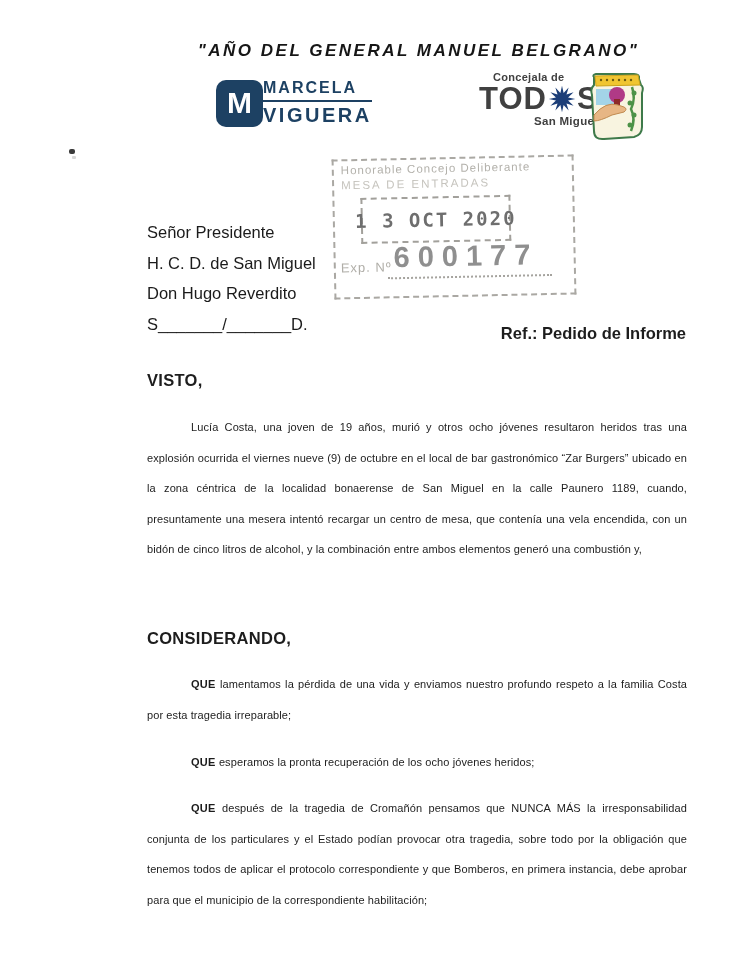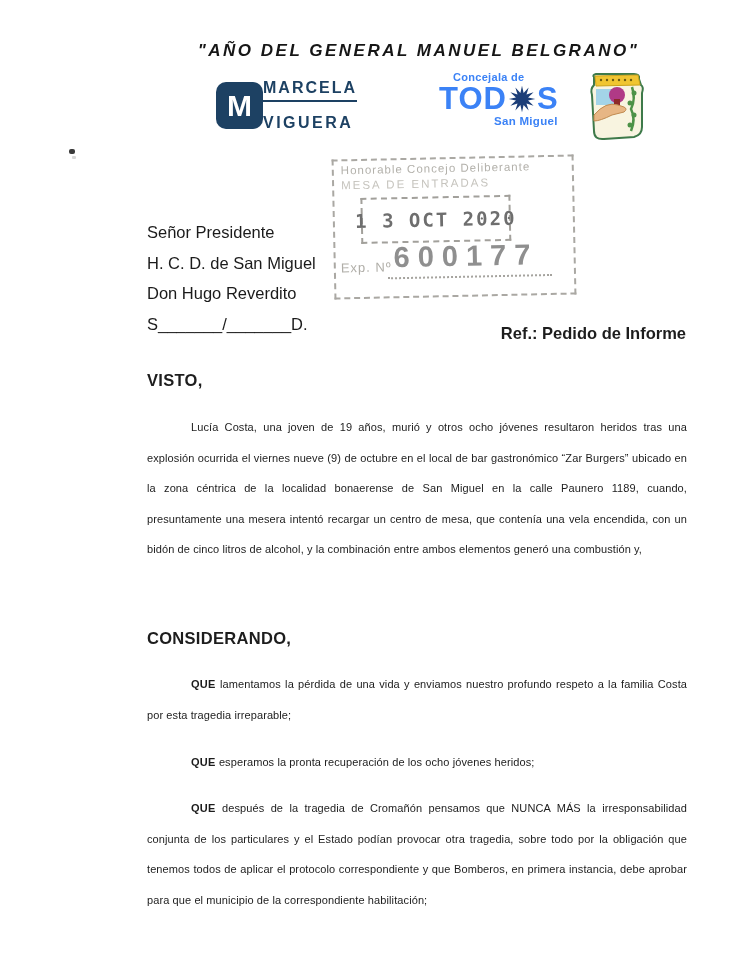--- a/index.html
+++ b/index.html
@@ -15,22 +15,22 @@
     color:#161616;white-space:nowrap;
   }
   .logo-mv{position:absolute;top:79px;left:216px;display:flex;align-items:center;}
   .mv-box{
     width:47px;height:47px;background:#1d4163;border-radius:10px;
     display:flex;align-items:center;justify-content:center;
     color:#ffffff;font-size:30px;font-weight:bold;
   }
   .mv-text{color:#1d4163;font-weight:bold;}
   .mv-line1{font-size:16px;letter-spacing:2px;padding-bottom:3px;border-bottom:2.5px solid #1d4163;}
-  .mv-line2{font-size:16px;letter-spacing:2.5px;padding-top:12px;}
-  .logo-todos{position:absolute;top:71px;left:439px;color:#3b82f6;font-weight:bold;}
+  .mv-line2{font-size:20px;letter-spacing:2.5px;padding-top:2px;}
+  .logo-todos{position:absolute;top:71px;left:479px;color:#404040;font-weight:bold;}
   .todos-top{font-size:11px;margin-left:14px;letter-spacing:.3px;}
   .todos-brand{display:flex;align-items:center;font-size:31px;font-weight:800;letter-spacing:1px;line-height:32px;}
   .todos-brand svg{margin:0 1px;}
   .todos-bottom{font-size:11.5px;margin-left:55px;margin-top:0px;letter-spacing:.3px;}
   .shield{position:absolute;top:71px;left:584px;}
   .speck{position:absolute;top:149px;left:69px;width:6px;height:5px;background:#3a3a3a;border-radius:2px;box-shadow:2px 6px 0 -1px #d8d8d8;}
   
   .stamp{
     position:absolute;top:157px;left:333px;width:238px;height:136px;
     border:2px dashed #aaa8a3;transform:rotate(-1.2deg);

